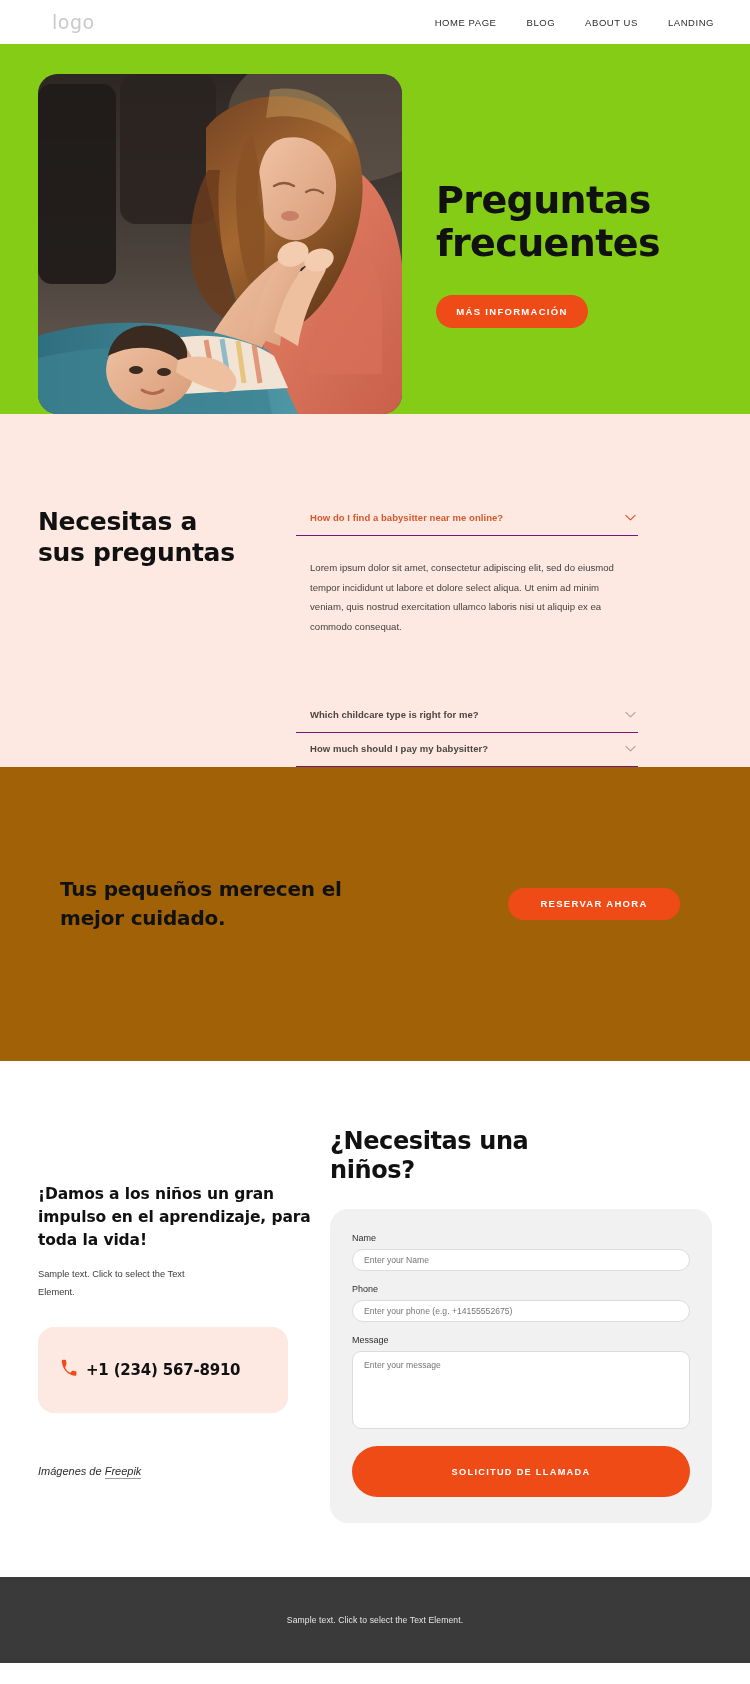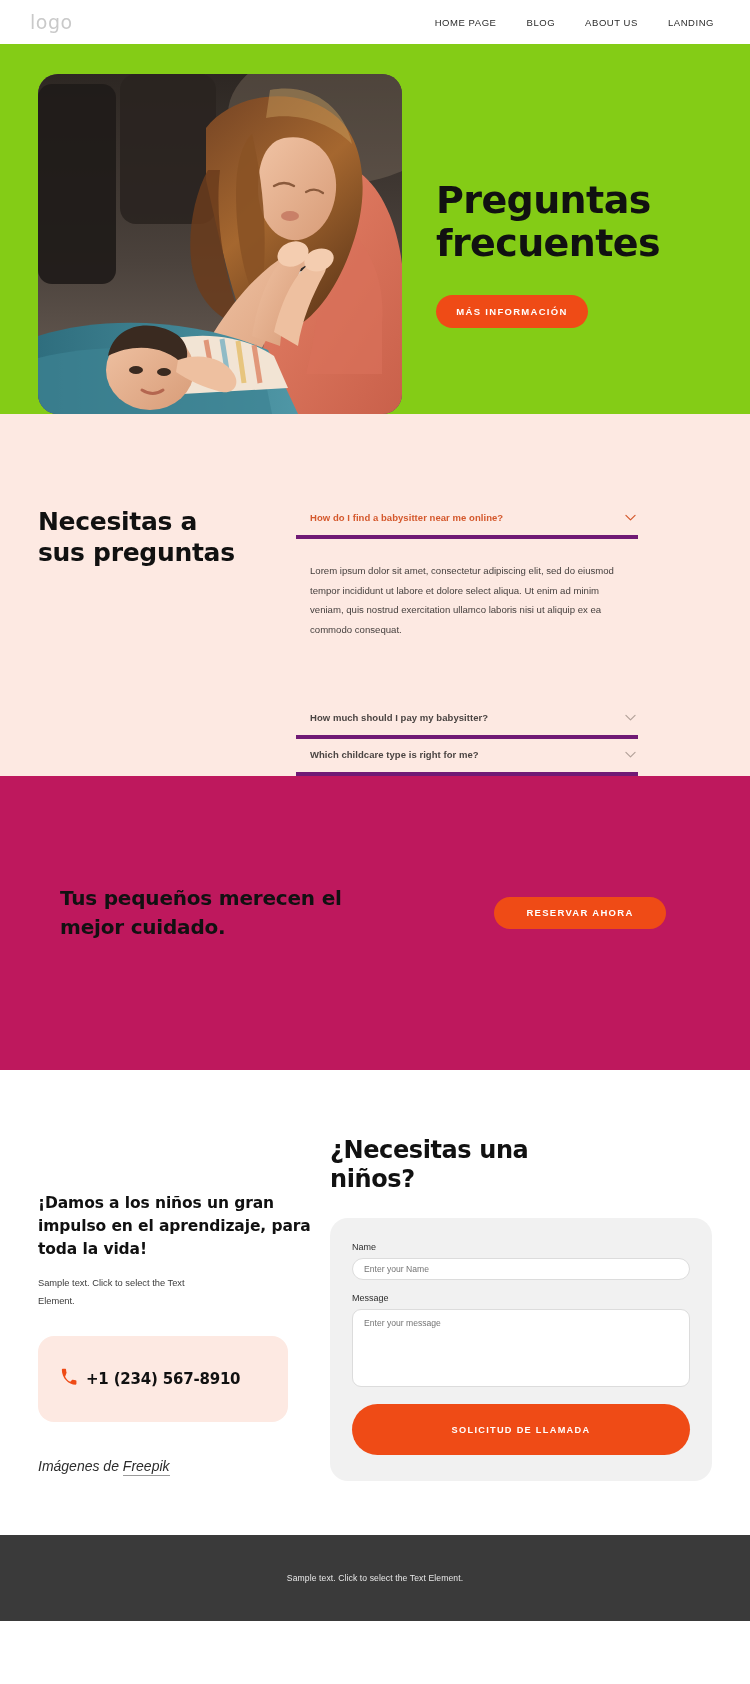--- a/index.html
+++ b/index.html
@@ -9,21 +9,21 @@
     font-family: "Liberation Sans", sans-serif;
   }
   body { width: 750px; height: 1684px; position: relative; overflow: hidden; }
 
   
   .header {
     height: 44px;
     background: #ffffff;
     display: flex;
     align-items: center;
-    padding: 0 36px 0 30px;
+    padding: 0 36px 0 52px;
     position: relative;
   }
   .logo {
     font-family: "DejaVu Sans", sans-serif;
     font-size: 19px;
     color: #c9c9c9;
     letter-spacing: 0.5px;
     font-weight: 400;
   }
   .nav {
@@ -118,21 +118,21 @@
     flex: 1;
     padding-left: 8px;
     max-width: 350px;
   }
   .faq-item { position: relative; }
   .faq-row {
     display: flex;
     align-items: center;
     justify-content: space-between;
     padding: 10px 0 12px 14px;
-    border-bottom: 4px solid #701a75;
+    border-bottom: 1px solid #701a75;
     cursor: pointer;
   }
   .faq-q {
     font-size: 9.5px;
     font-weight: 700;
     color: #4a4442;
     letter-spacing: 0.05px;
   }
   .faq-item.open .faq-q { color: #d4582c; }
   .chev {
@@ -145,22 +145,22 @@
   .faq-answer {
     padding: 22px 14px 34px 14px;
     font-size: 9.6px;
     line-height: 2.05;
     color: #46413f;
   }
   .faq-spacer { height: 28px; }
 
   
   .cta-band {
-    background: #be185d;
-    padding: 108px 50px 128px 38px;
+    background: #a16207;
+    padding: 108px 36px 128px 38px;
     display: flex;
     align-items: center;
   }
   .cta-title {
     font-family: "DejaVu Sans", sans-serif;
     font-size: 20px;
     line-height: 1.45;
     font-weight: 700;
     color: #111111;
     letter-spacing: -0.2px;
@@ -213,22 +213,22 @@
     gap: 9px;
   }
   .phone-num {
     font-family: "DejaVu Sans", sans-serif;
     font-size: 15px;
     font-weight: 700;
     color: #111111;
     letter-spacing: -0.2px;
   }
   .credit {
-    margin-top: 36px;
-    font-size: 14px;
+    margin-top: 52px;
+    font-size: 11px;
     font-style: italic;
     color: #2c2c2c;
   }
   .credit span.link {
     border-bottom: 1px solid #9a9a9a;
     padding-bottom: 1px;
   }
 
   .contact-right { flex: 1; padding-left: 10px; }
   .contact-right h2 {
@@ -414,32 +414,32 @@
         </span>
       </div>
       <p class="faq-answer">Lorem ipsum dolor sit amet, consectetur adipiscing elit, sed do eiusmod tempor incididunt ut labore et dolore select aliqua. Ut enim ad minim veniam, quis nostrud exercitation ullamco laboris nisi ut aliquip ex ea commodo consequat.</p>
     </div>
 
     <div class="faq-spacer"></div>
 
 
     <div class="faq-item">
       <div class="faq-row">
-        <span class="faq-q">How much should I pay my babysitter?</span>
+        <span class="faq-q">Which childcare type is right for me?</span>
         <span class="chev">
           <svg viewBox="0 0 12 8">
               <path d="M1 1.5 L6 6.5 L11 1.5" stroke="#b3a29a" stroke-width="1.3" fill="none" stroke-linecap="round" stroke-linejoin="round"></path>
             </svg>
         </span>
       </div>
     </div>
 
     <div class="faq-item">
       <div class="faq-row">
-        <span class="faq-q">Which childcare type is right for me?</span>
+        <span class="faq-q">How much should I pay my babysitter?</span>
         <span class="chev">
           <svg viewBox="0 0 12 8">
               <path d="M1 1.5 L6 6.5 L11 1.5" stroke="#b3a29a" stroke-width="1.3" fill="none" stroke-linecap="round" stroke-linejoin="round"></path>
             </svg>
         </span>
       </div>
     </div>
 
   </div>
 </section>
@@ -473,20 +473,24 @@
 
   <div class="contact-right">
     <h2>¿Necesitas una niños?</h2>
 
     <form class="form-card">
       <div class="field">
         <label>Name</label>
         <input type="text" placeholder="Enter your Name" style="">
       </div>
       <div class="field">
+        <label>Phone</label>
+        <input type="text" placeholder="Enter your phone (e.g. +14155552675)" style="">
+      </div>
+      <div class="field">
         <label>Message</label>
         <textarea placeholder="Enter your message" style=""></textarea>
       </div>
       <button class="btn-orange submit-btn">SOLICITUD DE LLAMADA</button>
     </form>
   </div>
 </section>
 
 <footer class="footer">
   <p>Sample text. Click to select the Text Element.</p>

